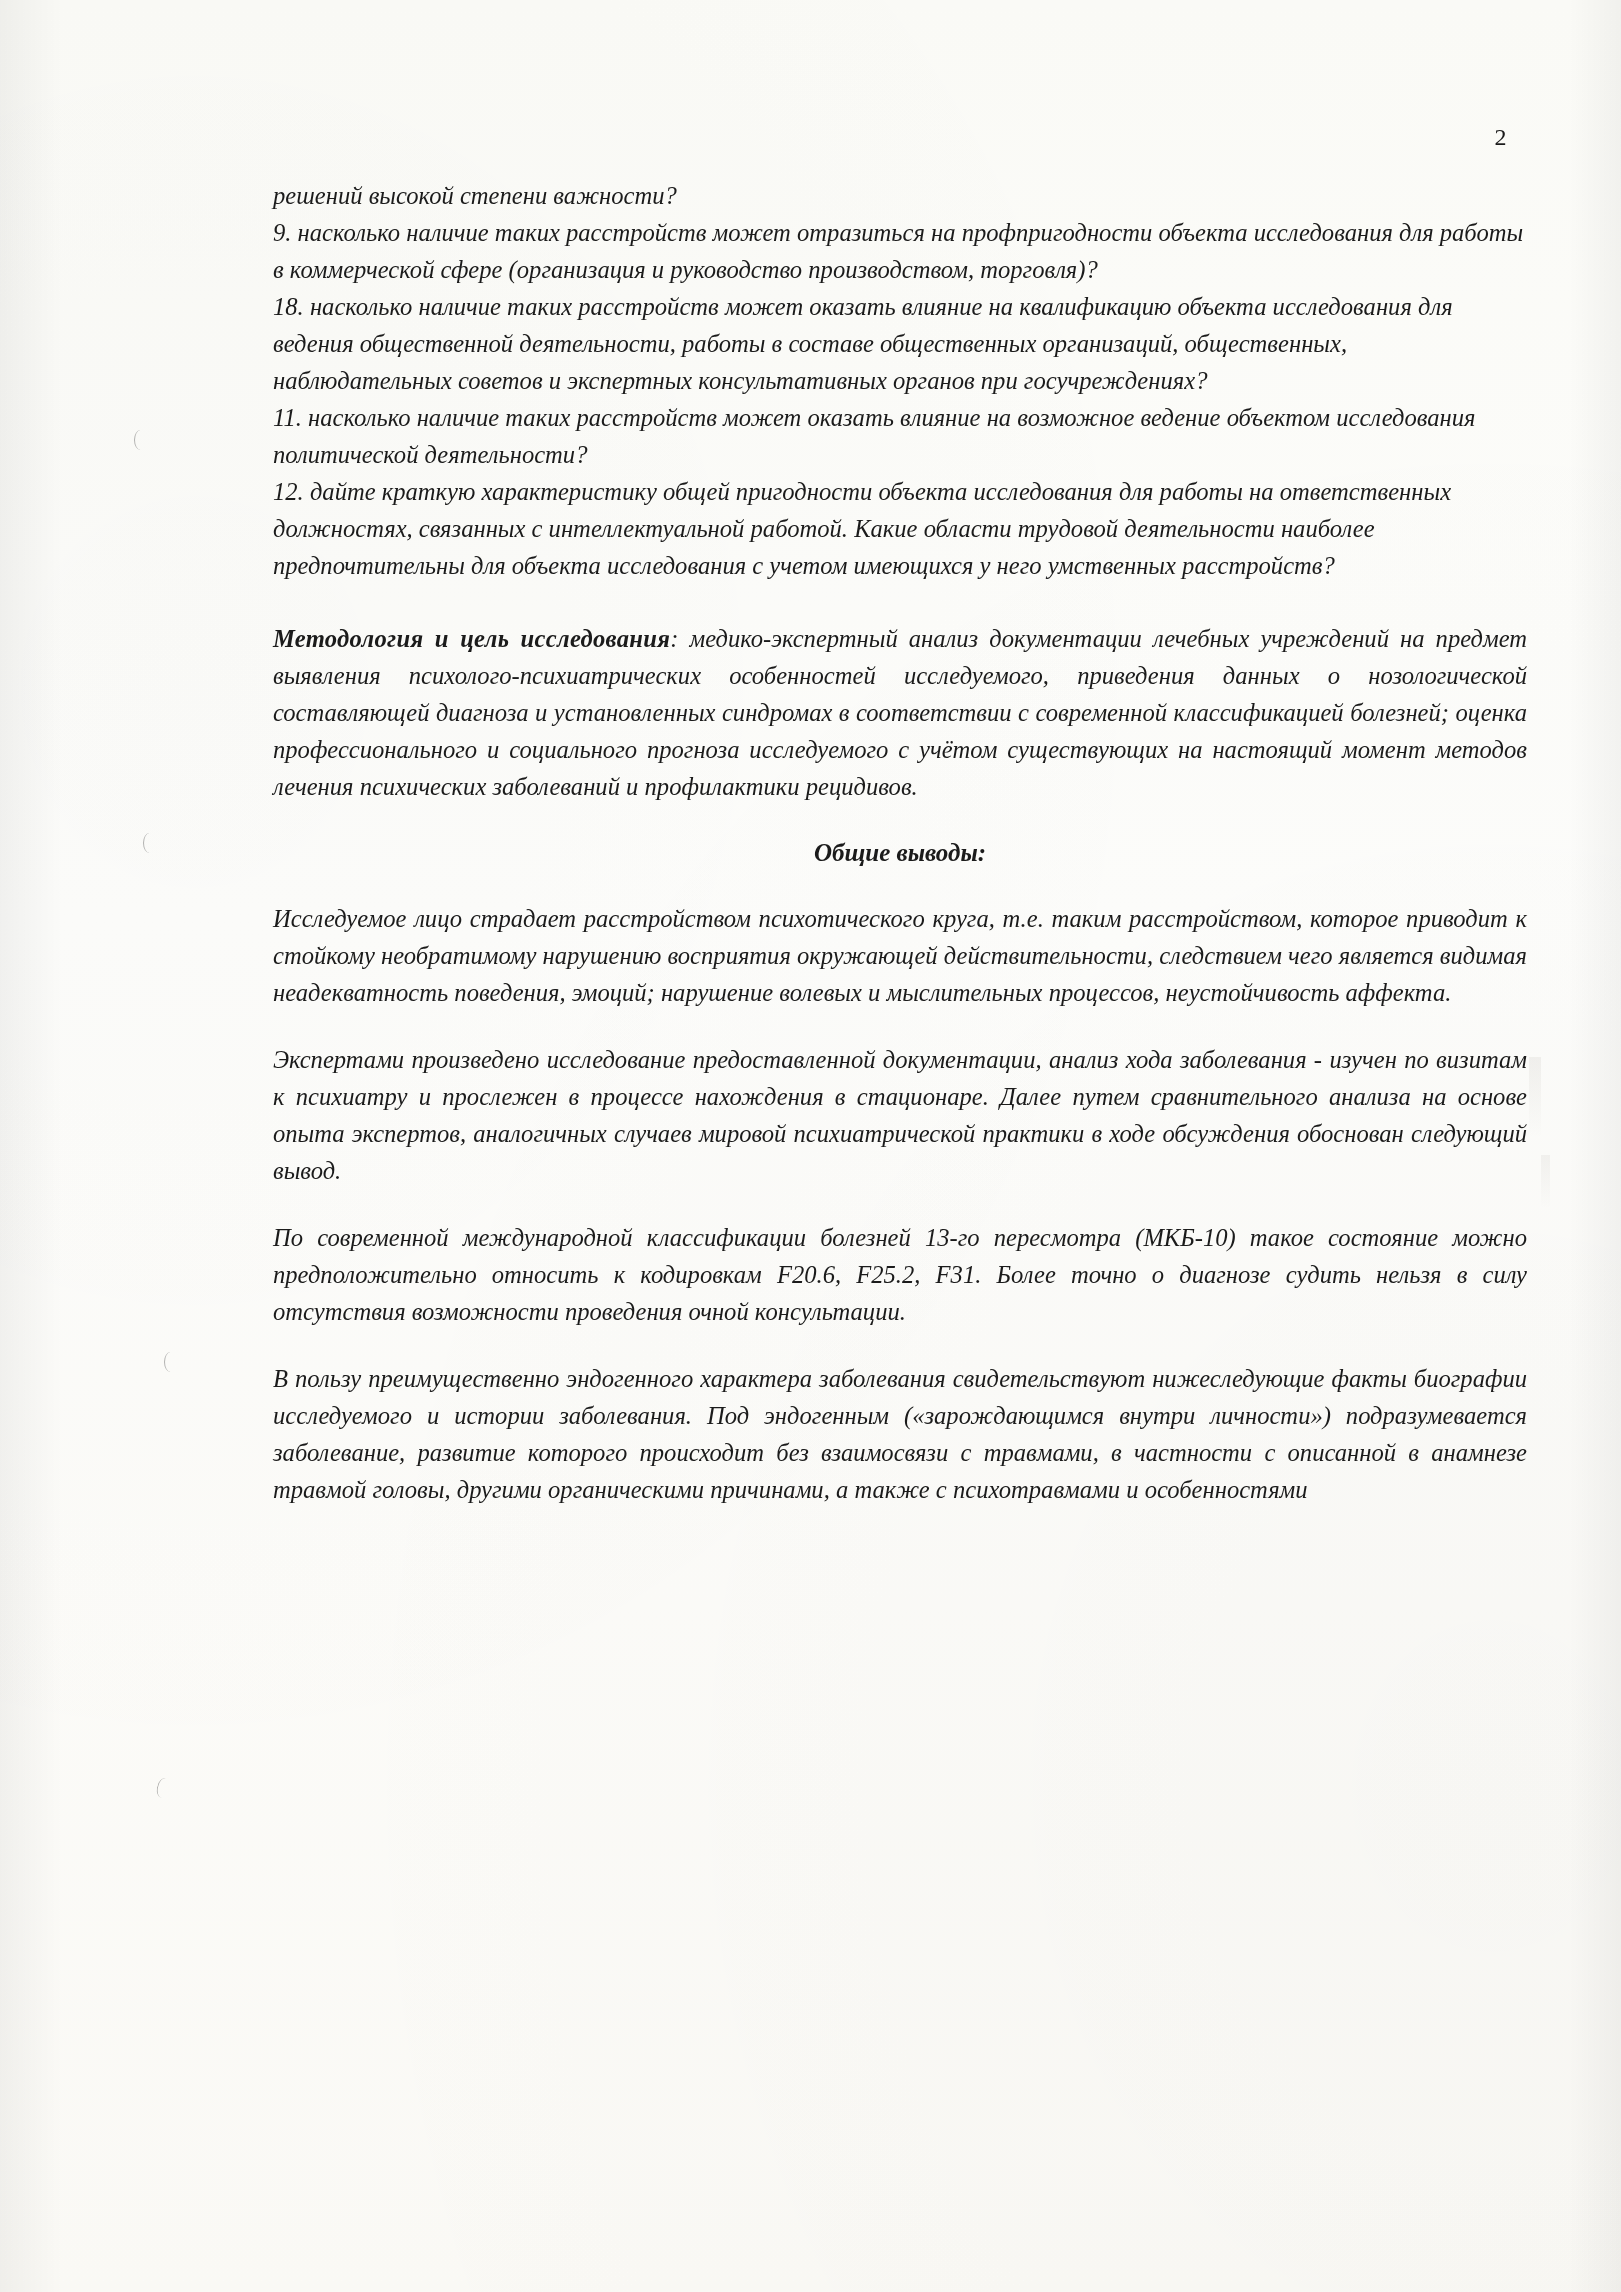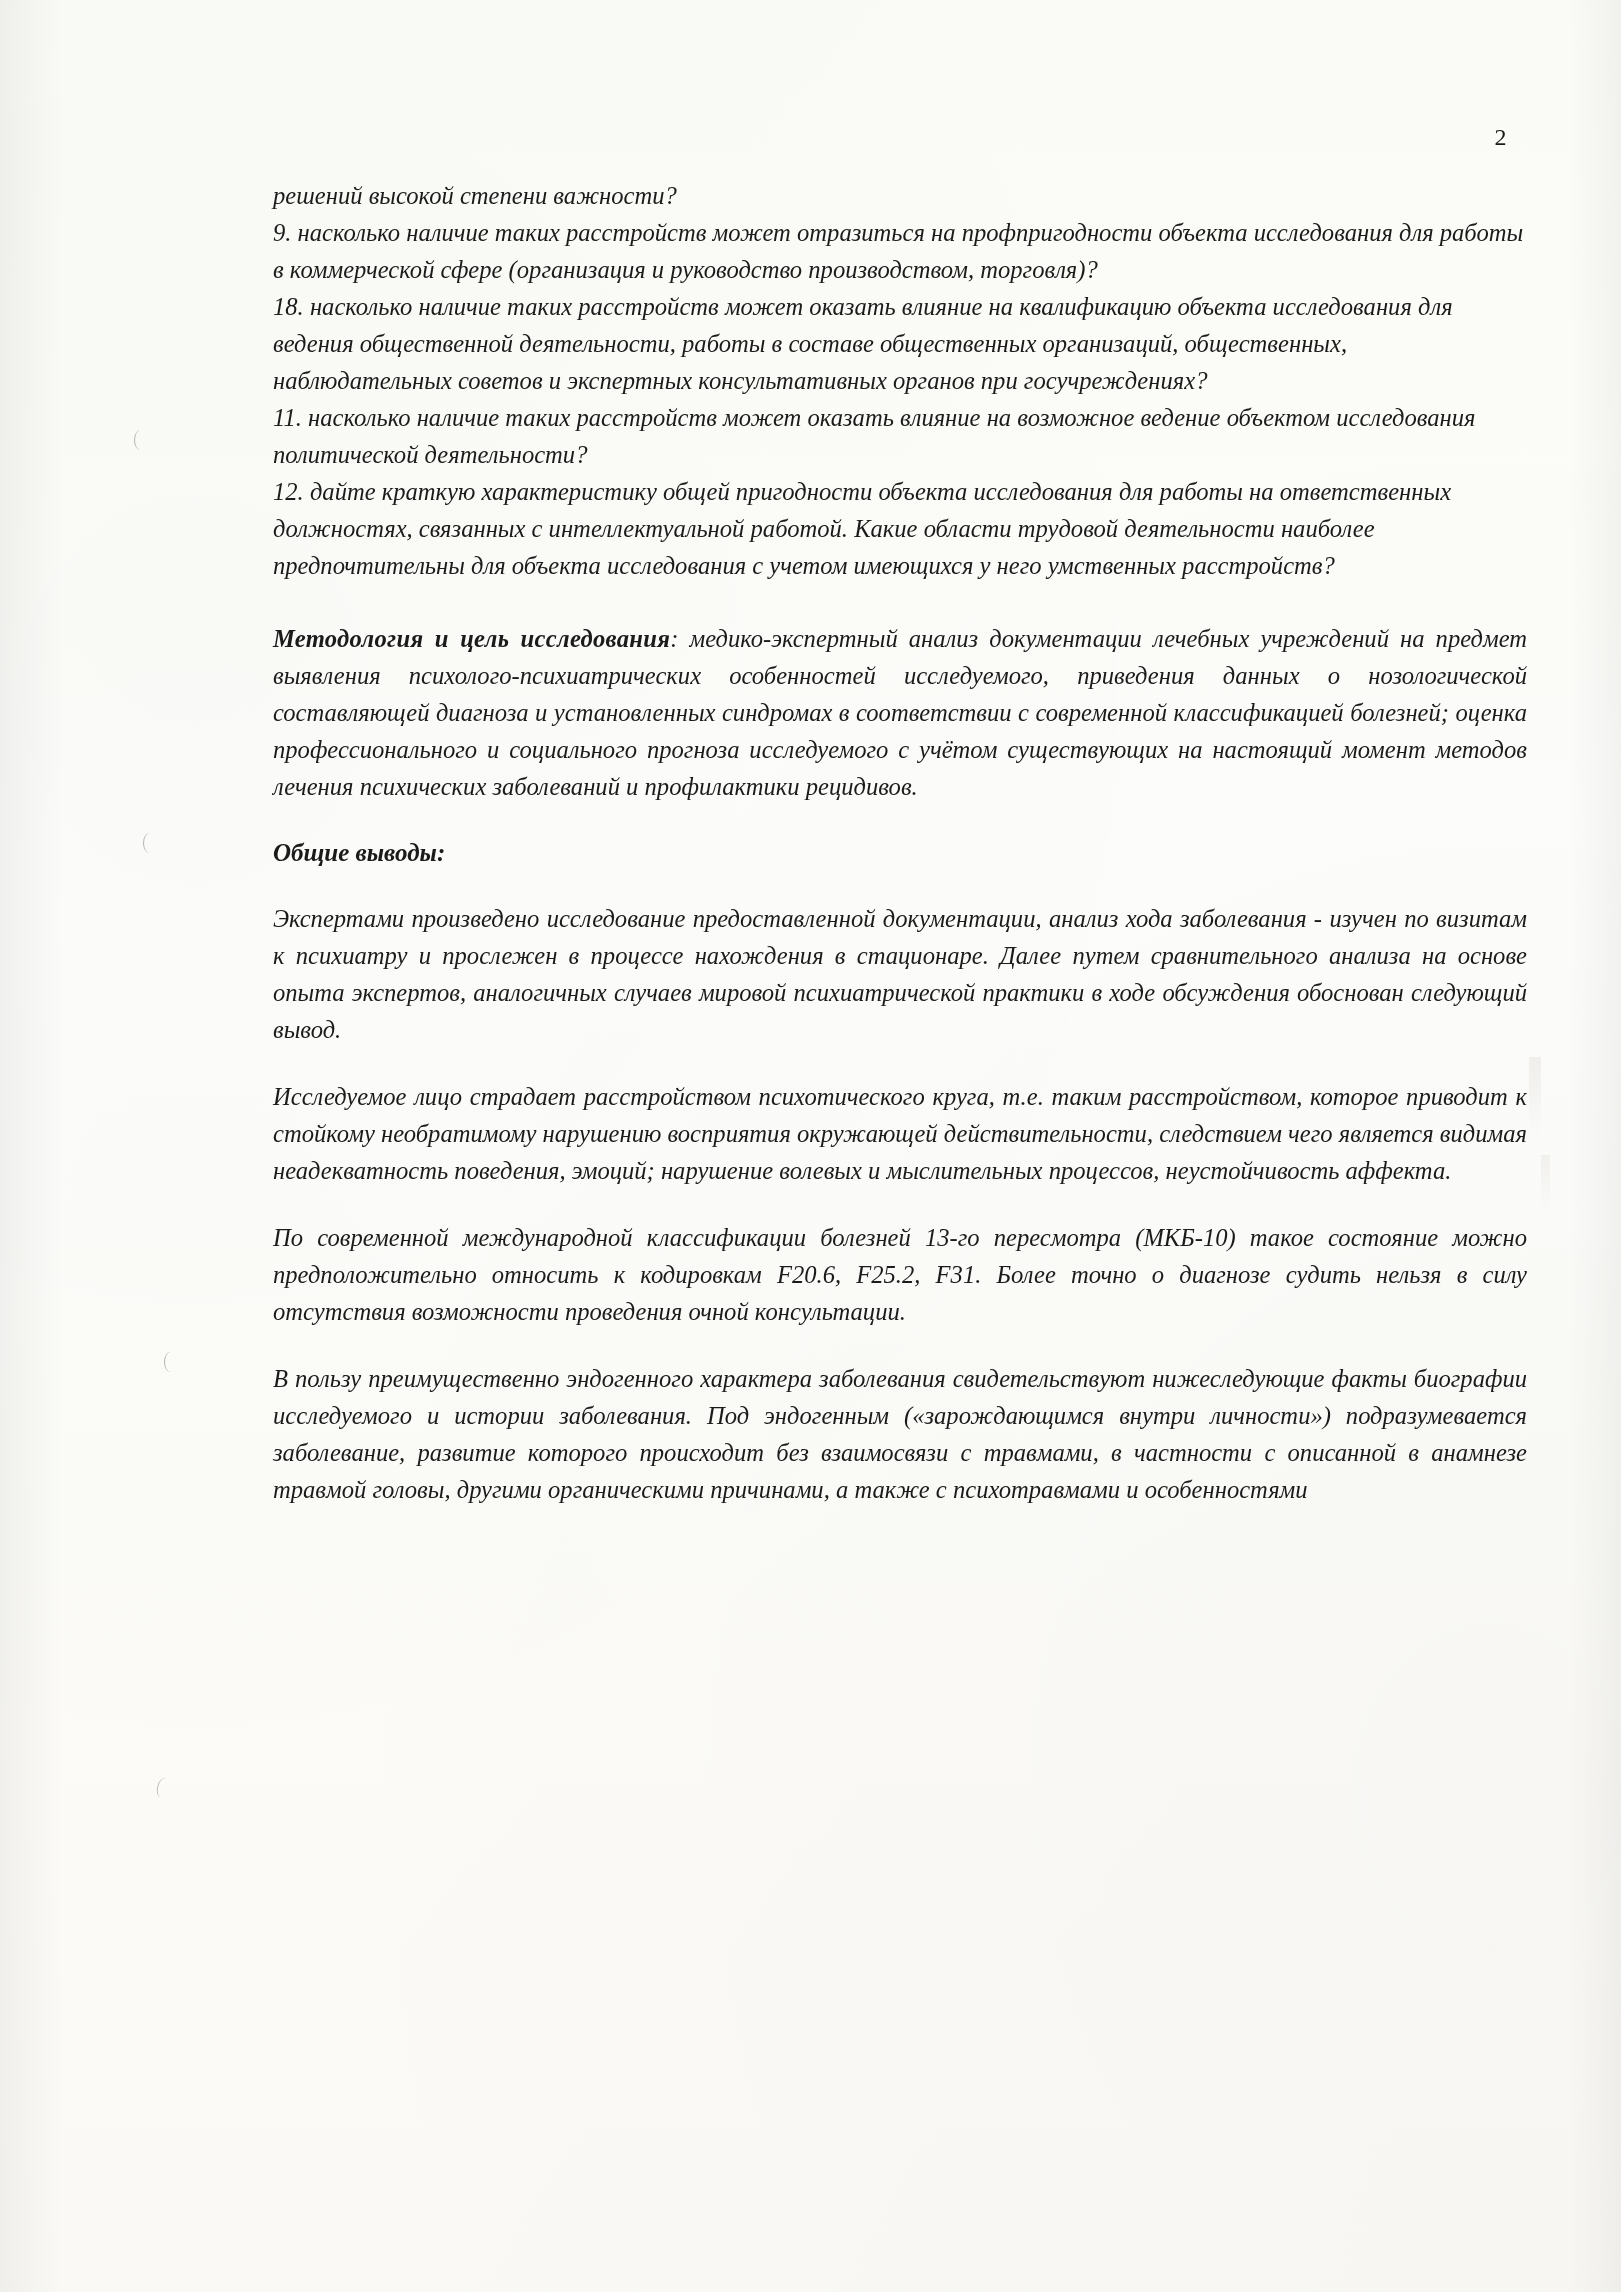--- a/index.html
+++ b/index.html
@@ -70,20 +70,21 @@
   }
   .lead-bold {
     font-weight: bold;
     letter-spacing: 0.3px;
   }
   .heading {
     font-size: 25px;
     font-weight: bold;
     line-height: 36px;
     margin: 0 0 29px 0;
+    text-align: center;
   }
   .hole-mark {
     position: absolute;
     width: 11.6px;
     height: 19.7px;
     border-left: 1.8px solid rgba(90,90,90,0.45);
     border-radius: 60% 0 0 60%;
     pointer-events: none;
   }
   .smudge {
@@ -119,20 +120,20 @@
       <p class="para">11. насколько наличие таких расстройств может оказать влияние на возможное ведение объектом исследования политической деятельности?</p>
       <p class="para">12. дайте краткую характеристику общей пригодности объекта исследования для работы на ответственных должностях, связанных с интеллектуальной работой. Какие области трудовой деятельности наиболее предпочтительны для объекта исследования с учетом имеющихся у него умственных расстройств?</p>
     </div>
 
     <p class="para spaced">
       <span class="lead-bold">Методология и цель исследования</span><span>: медико-экспертный анализ документации лечебных учреждений на предмет выявления психолого-психиатрических особенностей исследуемого, приведения данных о нозологической составляющей диагноза и установленных синдромах в соответствии с современной классификацией болезней; оценка профессионального и социального прогноза исследуемого  с учётом существующих на настоящий момент методов лечения психических заболеваний и профилактики рецидивов.</span>
     </p>
 
     <p class="heading">Общие выводы:</p>
 
+    <p class="para spaced">Исследуемое лицо страдает расстройством психотического круга, т.е. таким расстройством, которое приводит к стойкому необратимому нарушению восприятия окружающей действительности, следствием чего является видимая неадекватность поведения, эмоций; нарушение волевых и мыслительных процессов, неустойчивость аффекта.</p>
     <p class="para spaced">Экспертами произведено исследование предоставленной документации, анализ хода заболевания - изучен по визитам к психиатру и прослежен в процессе нахождения в стационаре. Далее путем сравнительного анализа на основе опыта экспертов, аналогичных случаев мировой психиатрической практики в ходе обсуждения обоснован следующий вывод.</p>
-    <p class="para spaced">Исследуемое лицо страдает расстройством психотического круга, т.е. таким расстройством, которое приводит к стойкому необратимому нарушению восприятия окружающей действительности, следствием чего является видимая неадекватность поведения, эмоций; нарушение волевых и мыслительных процессов, неустойчивость аффекта.</p>
     <p class="para spaced">По современной международной классификации болезней 13-го пересмотра (МКБ-10) такое состояние можно предположительно относить к кодировкам F20.6, F25.2, F31. Более точно о диагнозе судить нельзя в силу отсутствия возможности проведения очной консультации.</p>
     <p class="para">В пользу преимущественно эндогенного характера заболевания свидетельствуют нижеследующие факты биографии исследуемого и истории заболевания. Под эндогенным («зарождающимся внутри личности») подразумевается заболевание,  развитие которого происходит без  взаимосвязи с травмами, в частности с описанной в анамнезе травмой головы, другими органическими причинами, а также с психотравмами и особенностями</p>
 
   </div>
 </div>
 
 
 </body></html>

